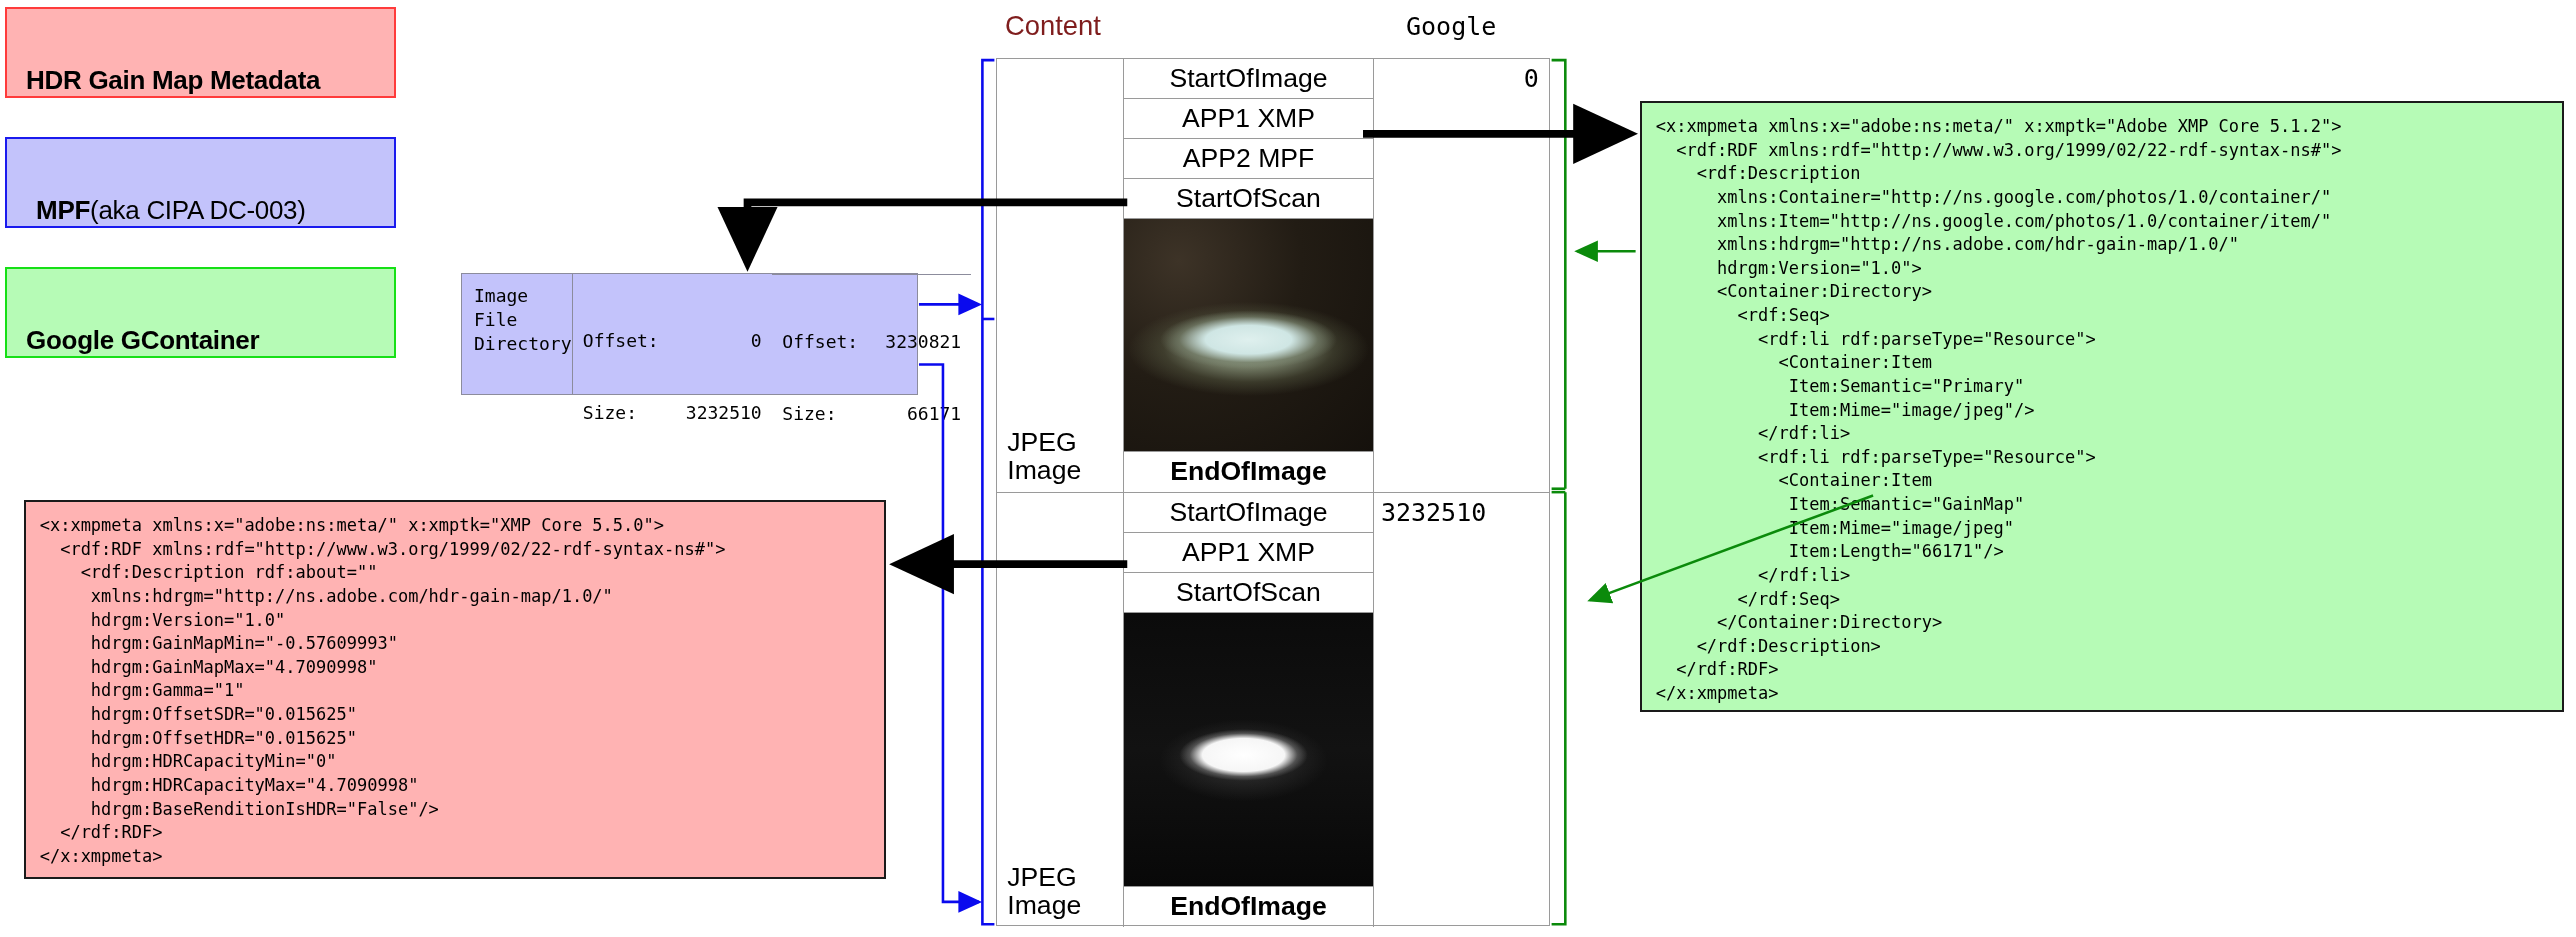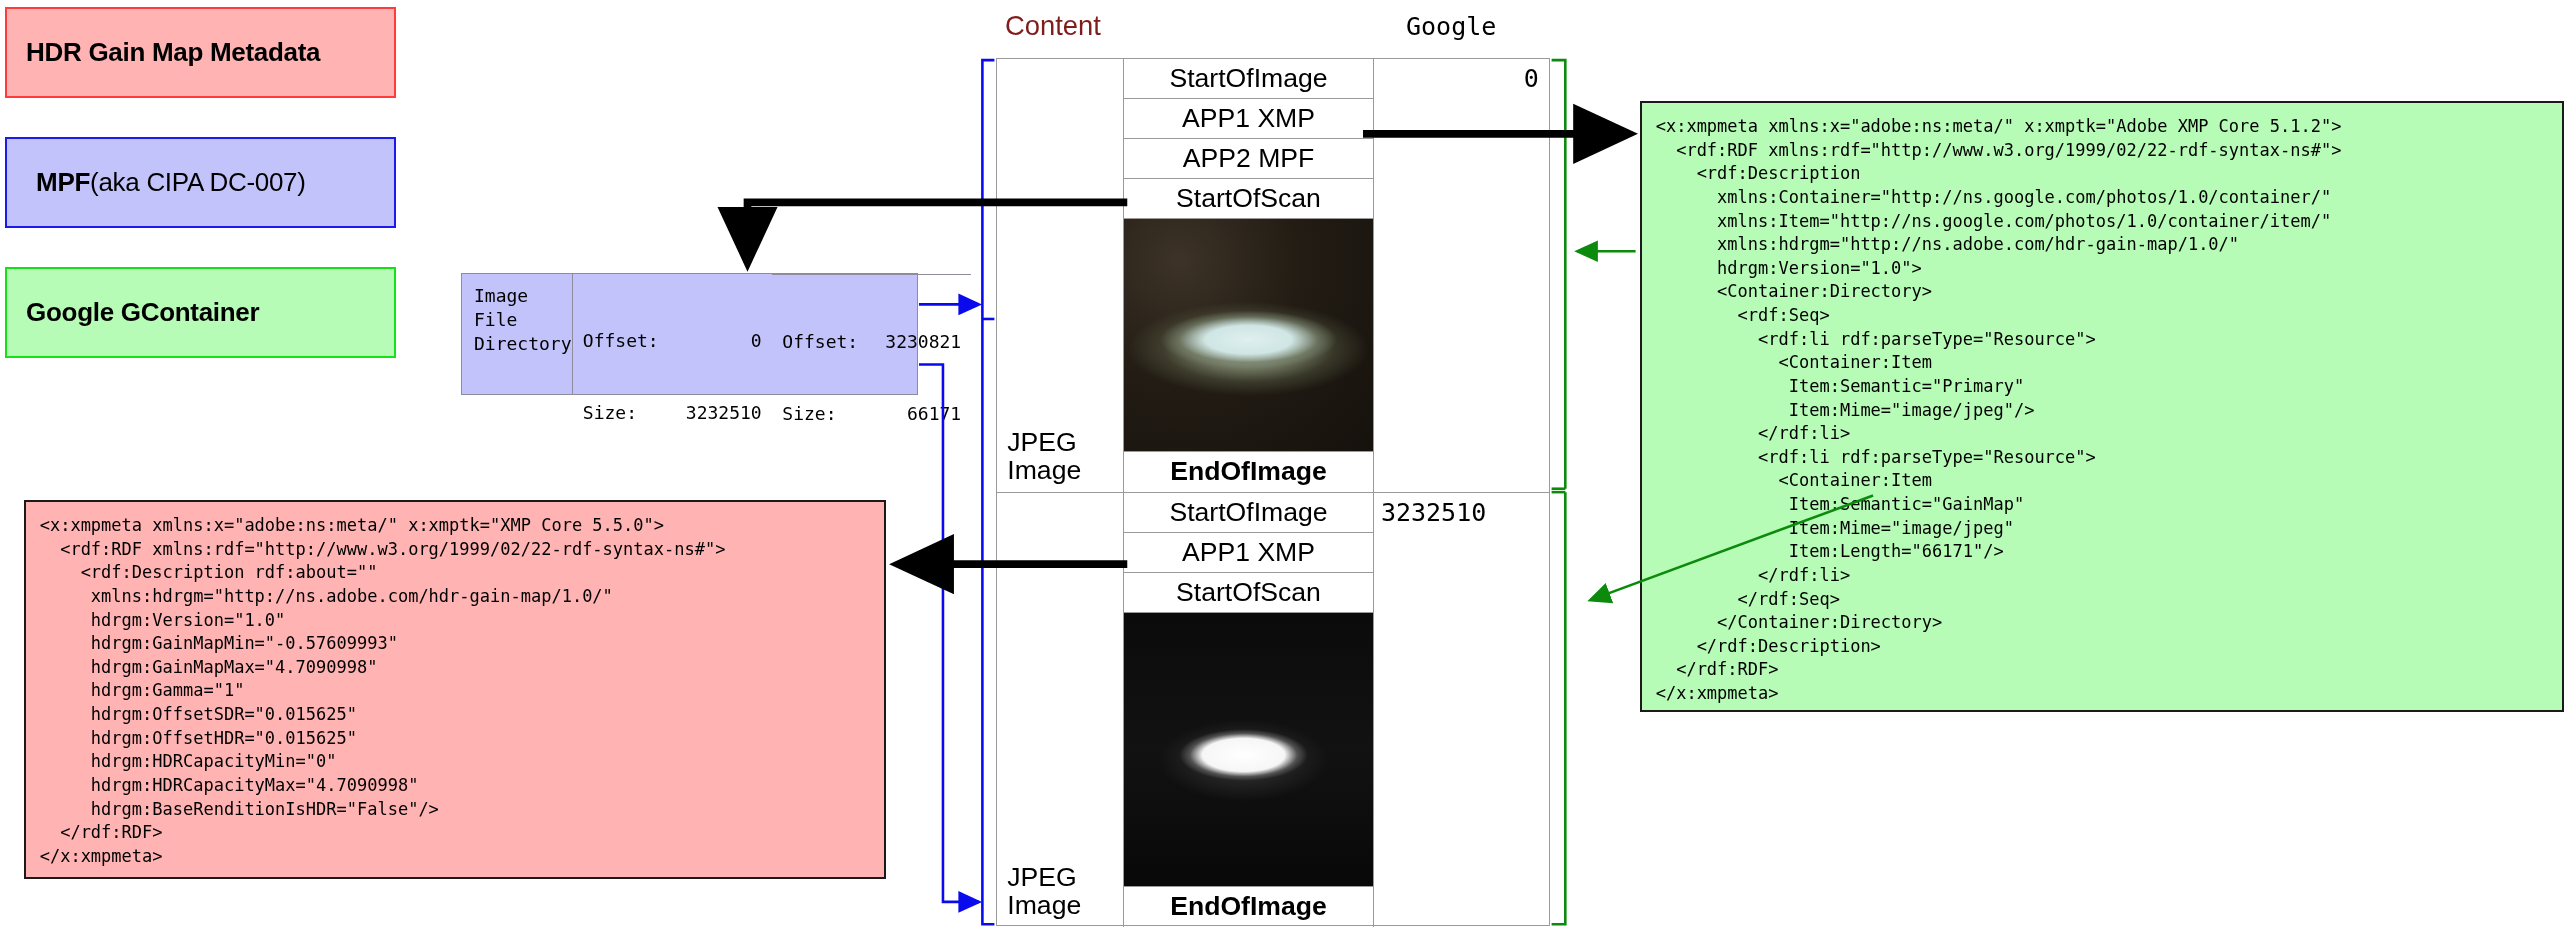--- a/index.html
+++ b/index.html
@@ -16,21 +16,21 @@
     height: 938px;
     overflow: hidden;
     background: #ffffff;
   }
 
   
   .legend-box {
     position: absolute;
     box-sizing: border-box;
     display: flex;
-    align-items: center;
+    align-items: flex-end;
     padding-left: 19px;
     font-size: 26px;
     letter-spacing: -0.3px;
   }
   .legend-box .lbl-strong { font-weight: bold; }
   .legend-box .lbl-rest { font-weight: normal; }
 
   #legend-hdr {
     left: 5.1px; top: 6.9px; width: 391px; height: 91px;
     background: #ffb3b3;
@@ -225,21 +225,21 @@
 
 <div id="root">
 
   <div class="legend-box" id="legend-hdr">
     <span class="lbl-strong">HDR Gain Map Metadata</span>
       <span class="lbl-rest"></span>
   </div>
 
   <div class="legend-box" id="legend-mpf">
     <span class="lbl-strong">MPF</span>
-      <span class="lbl-rest"> (aka CIPA DC-007)</span>
+      <span class="lbl-rest"> (aka CIPA DC-003)</span>
   </div>
 
   <div class="legend-box" id="legend-gcontainer">
     <span class="lbl-strong">Google GContainer</span>
       <span class="lbl-rest"></span>
   </div>
 
   <div id="mpf-ifd">
     <div class="ifd-label">Image
 File

